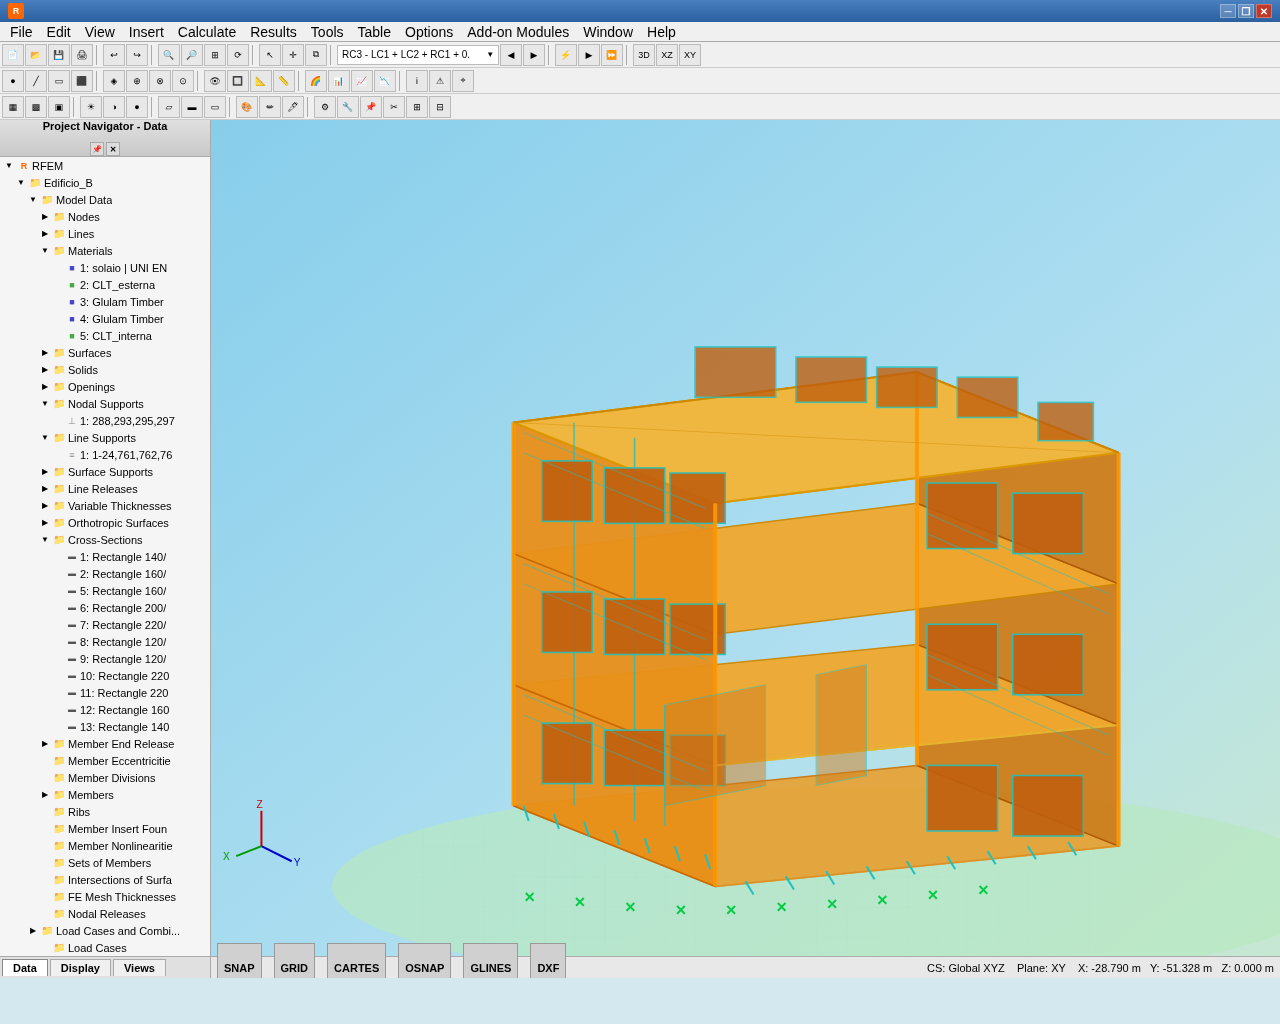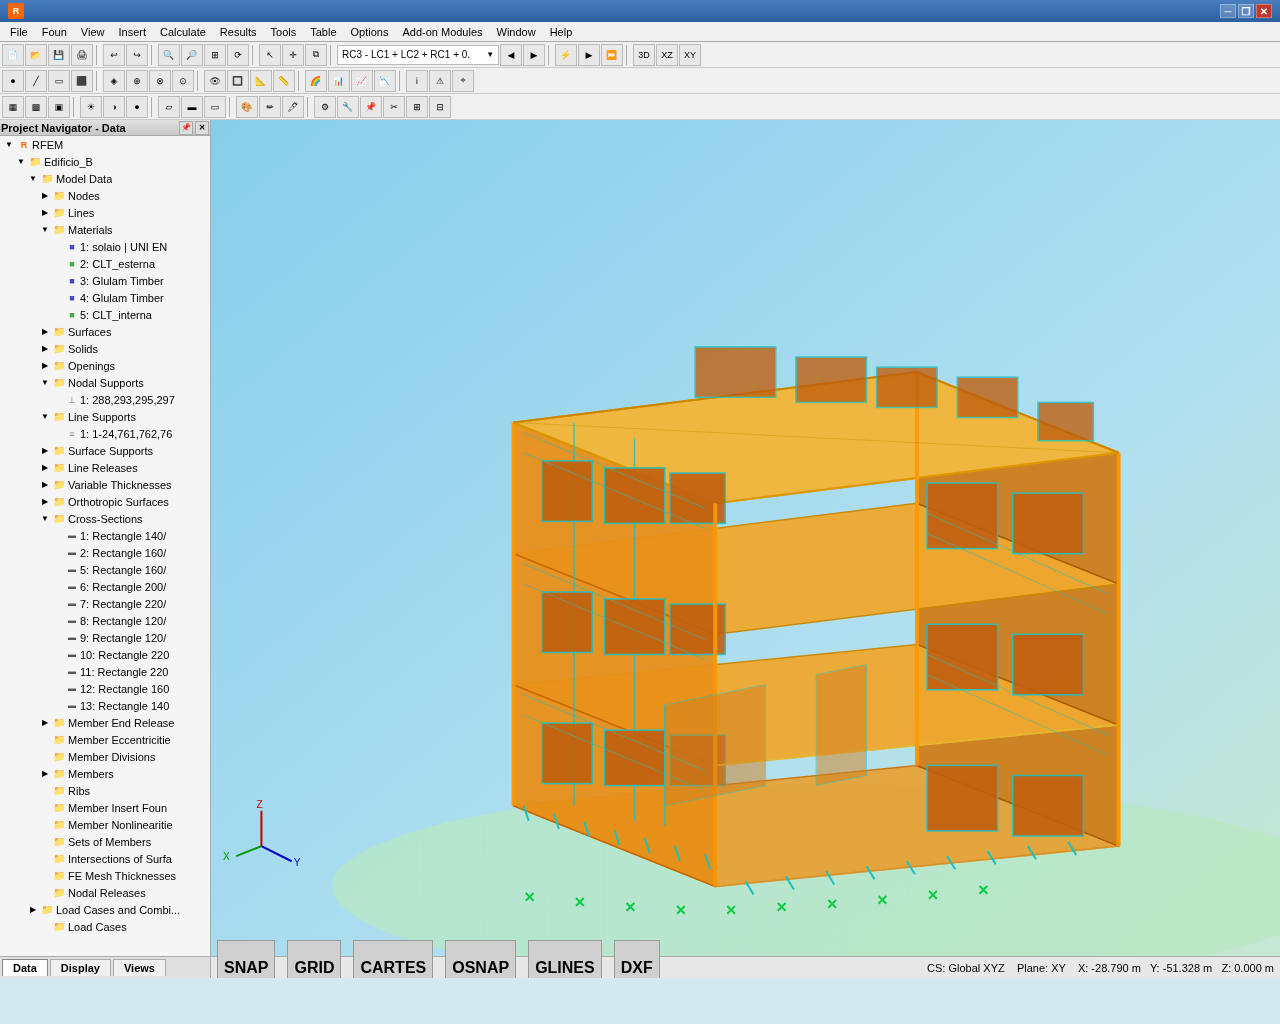--- a/index.html
+++ b/index.html
@@ -32,21 +32,21 @@
       height: 20px;
       background: #f0f0f0;
       border-bottom: 1px solid #aaa;
       display: flex;
       align-items: center;
       padding: 0 4px;
       gap: 2px;
     }
     .menu-item {
       padding: 2px 6px;
-      font-size: 11px;
+      font-size: 14px;
       cursor: pointer;
       white-space: nowrap;
       text-align: center;
     }
 
     
     .toolbar {
       height: 26px;
       background: #f0f0f0;
       border-bottom: 1px solid #ccc;
@@ -90,29 +90,30 @@
     
     #project-navigator {
       width: 211px;
       background: #f5f5f5;
       border-right: 1px solid #aaa;
       display: flex;
       flex-direction: column;
       flex-shrink: 0;
     }
     #nav-header {
-      height: 16px;
+      height: 37px;
       background: linear-gradient(to bottom, #e0e0e0, #c8c8c8);
       border-bottom: 1px solid #aaa;
       display: flex;
       align-items: center;
-      padding: 0 1px;
+      padding: 0 8px;
       font-size: 11px;
       font-weight: bold;
       justify-content: space-between;
+      flex-direction: column;
     }
     #nav-header .nav-controls { display: flex; gap: 2px; }
     #nav-header .nav-ctrl { width: 14px; height: 14px; background: #ddd; border: 1px solid #aaa; display: flex; align-items: center; justify-content: center; font-size: 8px; cursor: pointer; }
 
     #tree-container {
       flex: 1;
       overflow-y: auto;
       overflow-x: hidden;
       font-size: 11px;
     }
@@ -151,21 +152,21 @@
       align-items: center;
       padding: 0 6px;
       gap: 12px;
       font-size: 11px;
     }
     .status-btn {
       padding: 18px 6px;
       background: #d0d0d0;
       border: 1px solid #999;
       cursor: pointer;
-      font-size: 16px;
+      font-size: 11px;
       font-weight: bold;
     }
     .coords { margin-left: auto; font-size: 11px; }
 
     
     #nav-tabs {
       height: 22px;
       background: #e0e0e0;
       border-top: 1px solid #aaa;
       display: flex;
@@ -204,21 +205,21 @@
   </div>
   <div class="controls">
     <div class="ctrl-btn">─</div>
     <div class="ctrl-btn">❐</div>
     <div class="ctrl-btn close">✕</div>
   </div>
 </div>
 
 <div id="menu-bar">
   <span class="menu-item">File</span>
-  <span class="menu-item">Foun</span>
+  <span class="menu-item">Edit</span>
   <span class="menu-item">View</span>
   <span class="menu-item">Insert</span>
   <span class="menu-item">Calculate</span>
   <span class="menu-item">Results</span>
   <span class="menu-item">Tools</span>
   <span class="menu-item">Table</span>
   <span class="menu-item">Options</span>
   <span class="menu-item">Add-on Modules</span>
   <span class="menu-item">Window</span>
   <span class="menu-item">Help</span>

